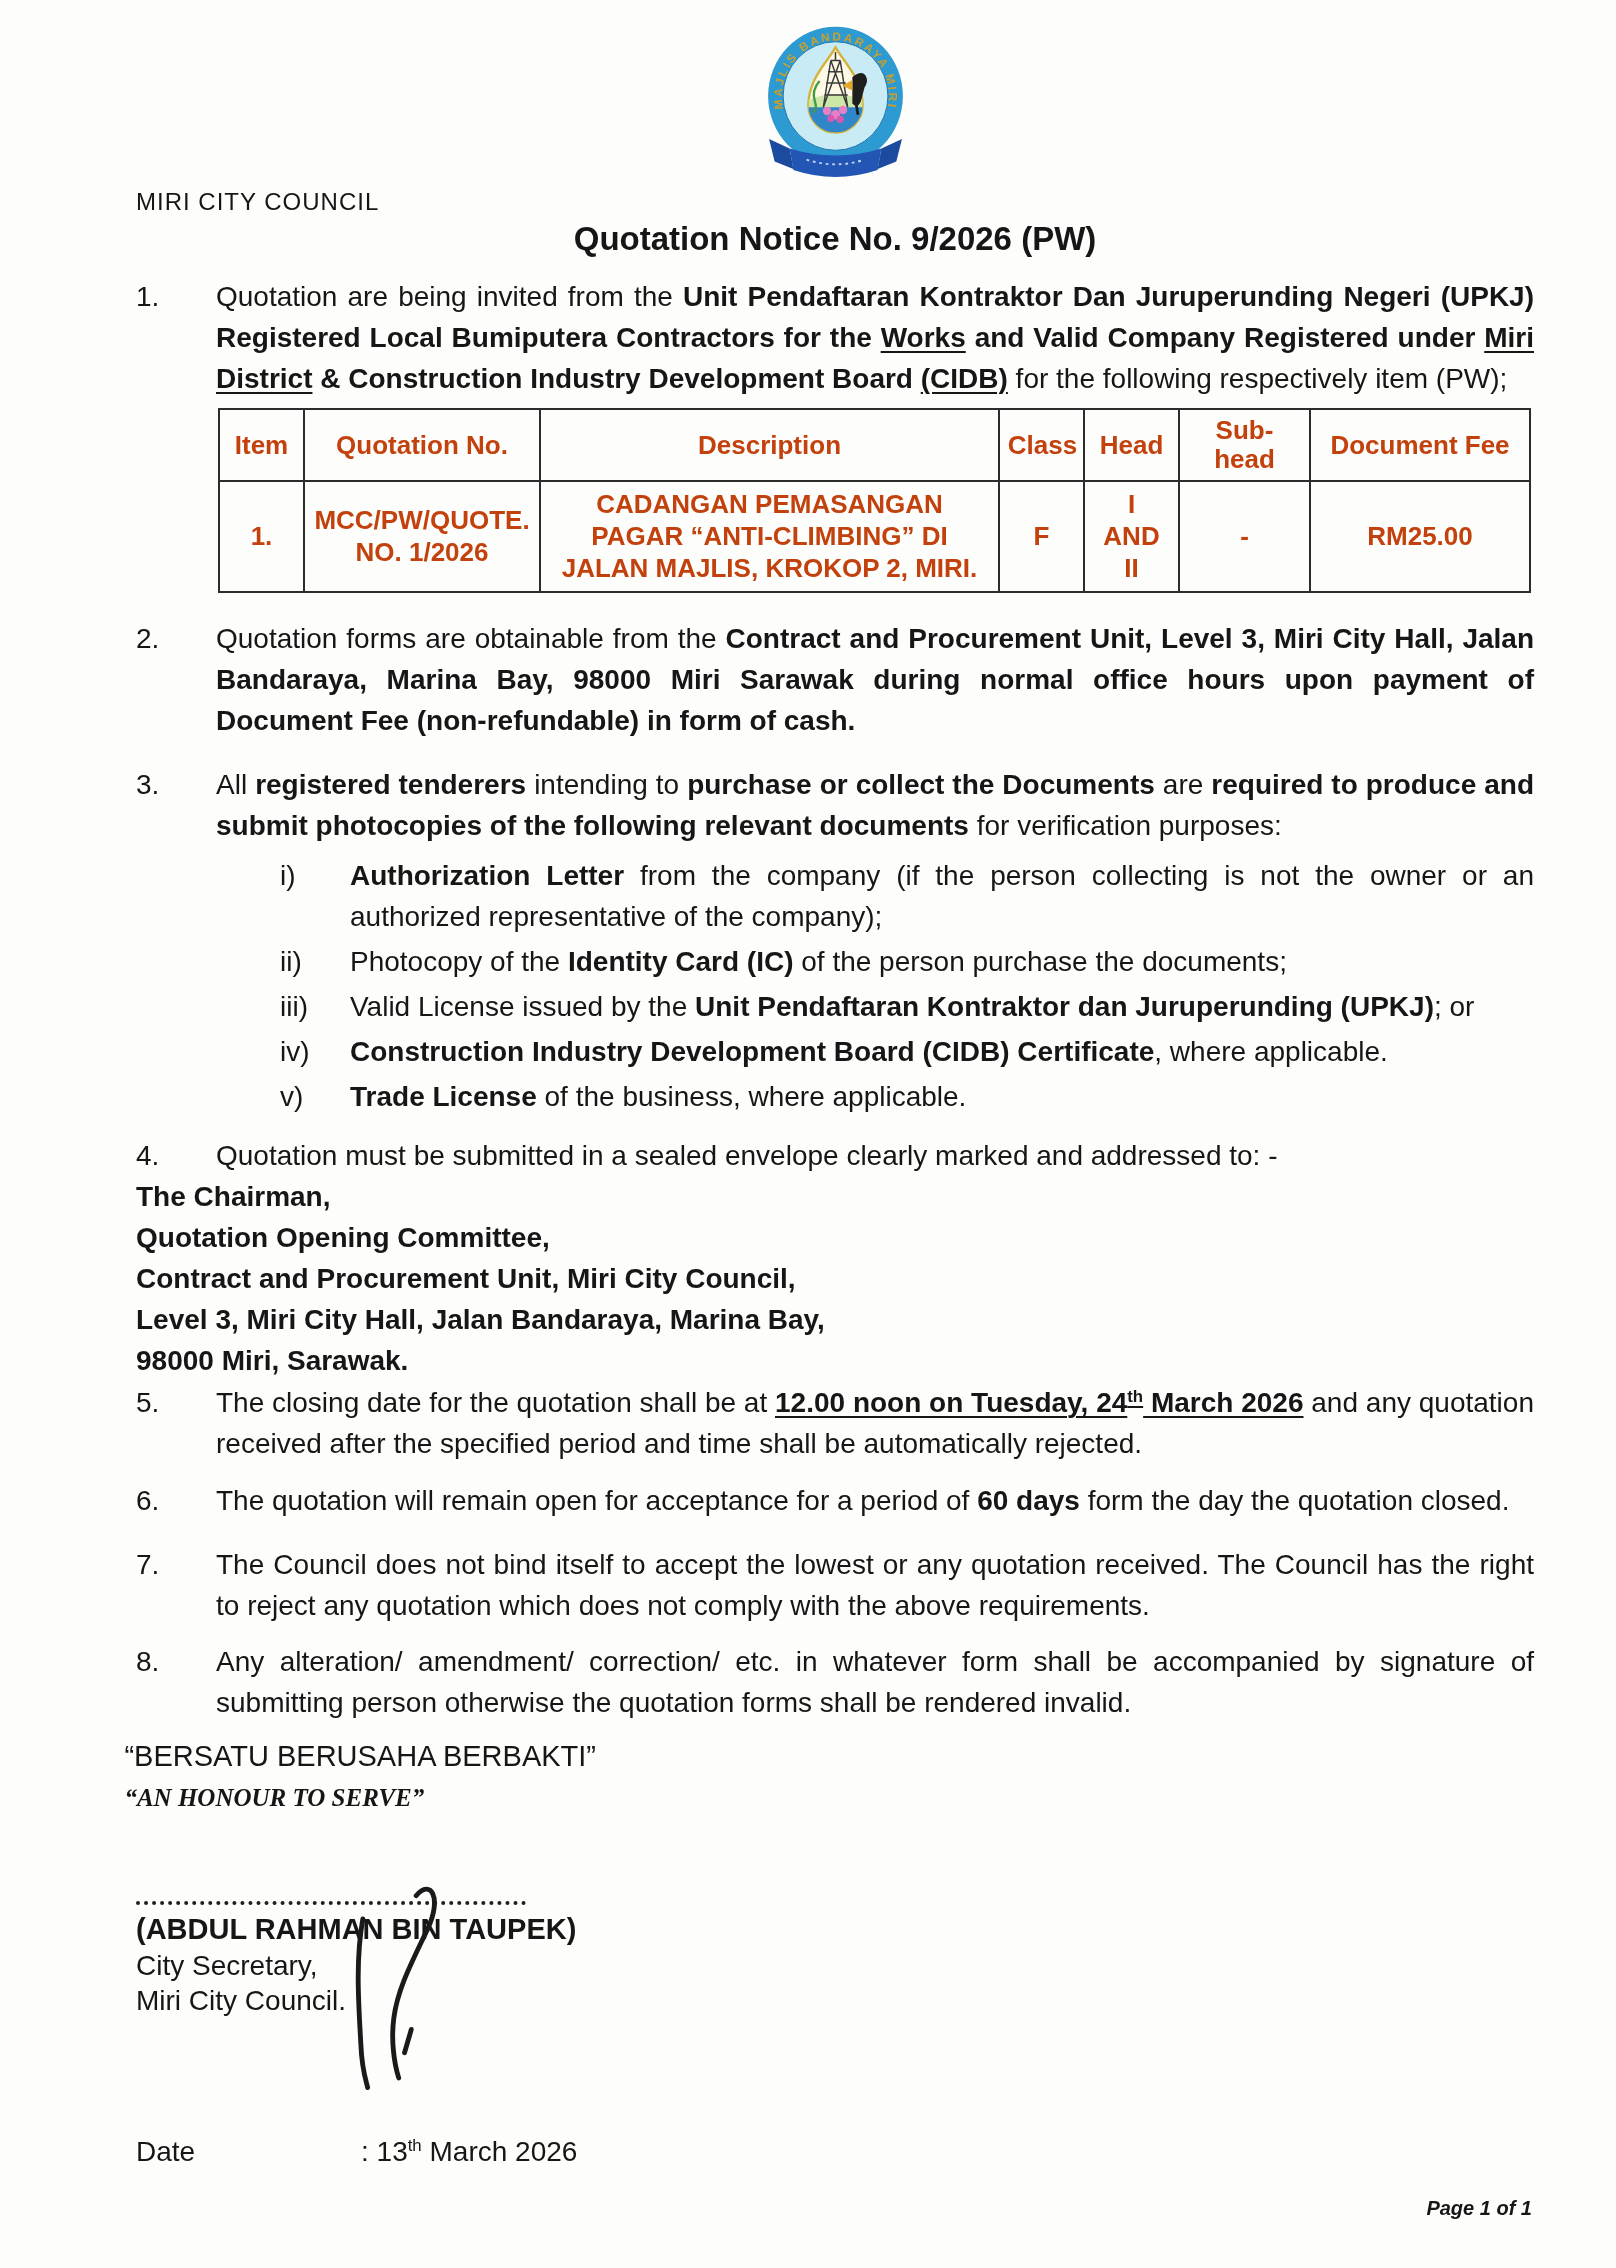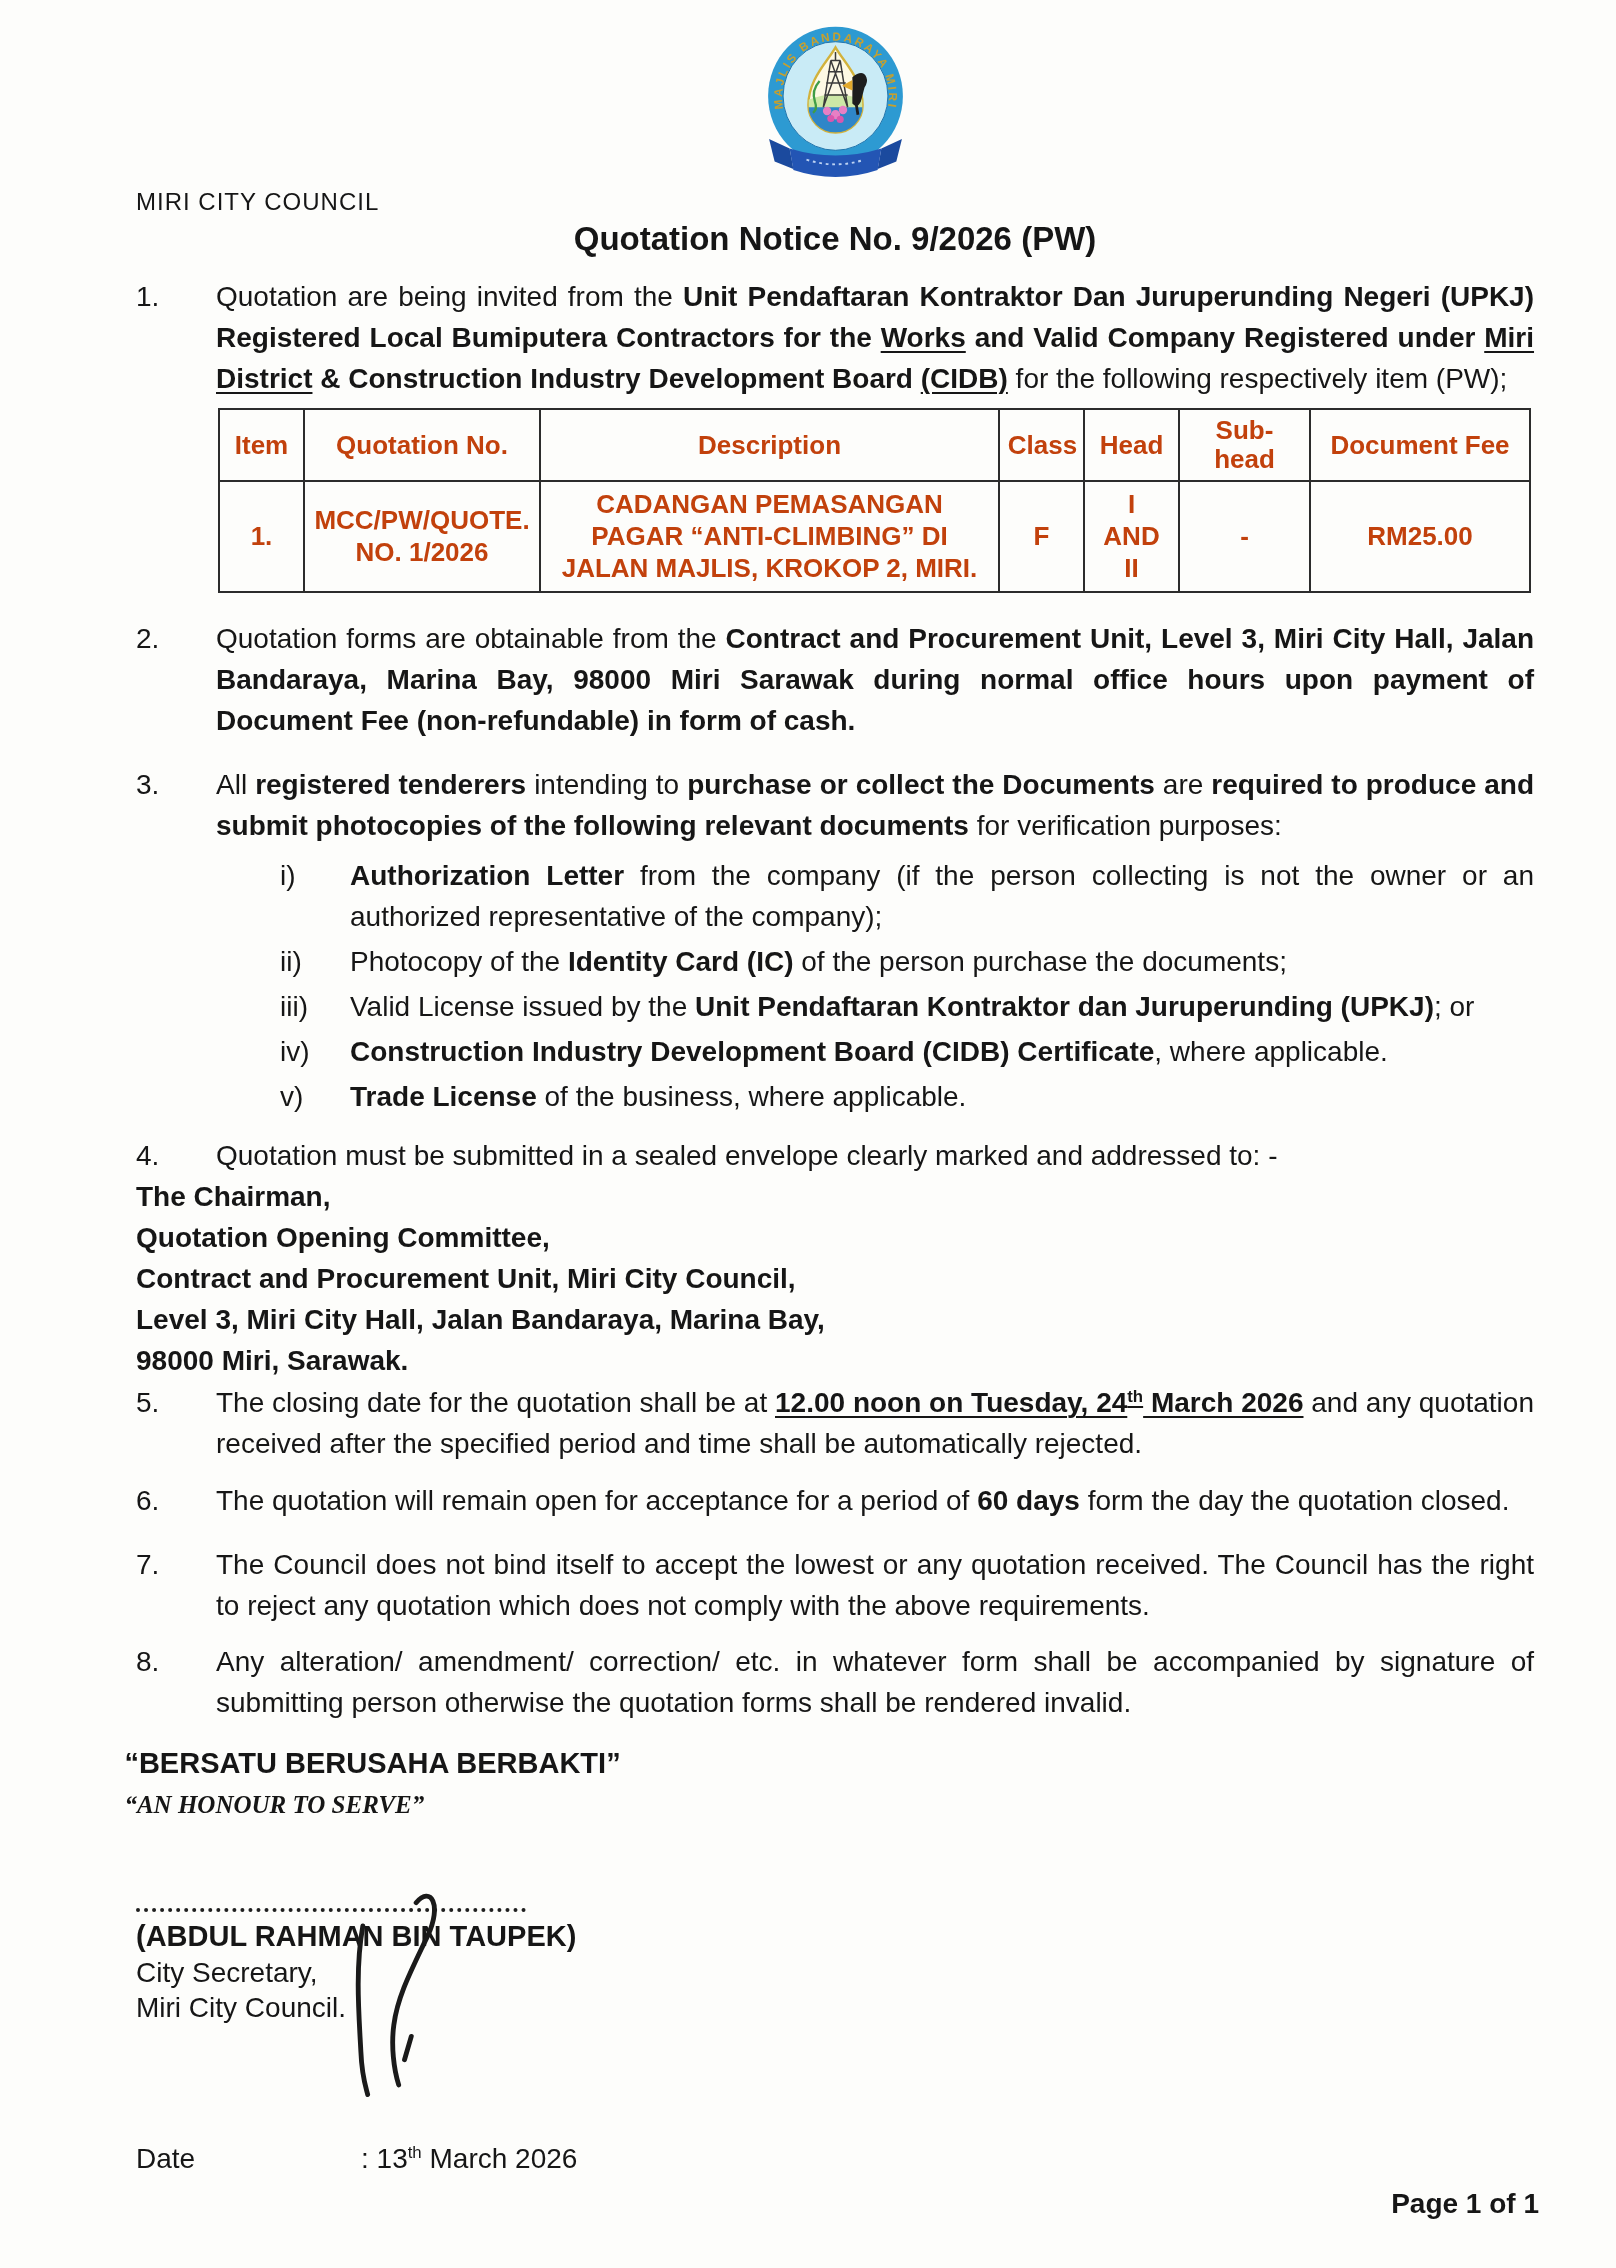--- a/index.html
+++ b/index.html
@@ -45,35 +45,35 @@
   td.c-desc{text-align:justify;padding:5.8px 13.6px;white-space:normal;}
 
   .sublist{margin-top:9.7px;}
   .subitem{display:flex;padding-left:144px;margin-top:3.9px;}
   .sublabel{width:70px;flex:none;font-size:28px;line-height:41px;}
   .subtext{flex:1;font-size:28px;line-height:41px;text-align:justify;}
 
   .address{margin-top:0;text-align:left;font-weight:700;font-size:28px;line-height:41px;}
   .address div{min-height:41px;}
 
-  .slogan1{margin-top:20px;margin-left:-11.6px;font-weight:700;font-size:29px;line-height:41px;}
+  .slogan1{margin-top:13px;margin-left:-11.6px;font-weight:400;font-size:29px;line-height:41px;}
   .slogan2{margin-left:-11.6px;font-weight:700;font-style:italic;font-size:25px;line-height:41px;font-family:Liberation Serif, serif;}
 
   .sig-block{position:relative;height:204px;}
   .dotline{width:390px;height:0;border-bottom:4.4px dotted #1f1f1f;margin-top:83px;}
   .sig-name{font-weight:700;font-size:29px;line-height:37px;margin-top:5.8px;}
   .sig-title,.sig-org{font-size:28px;line-height:35px;}
   .scribble{position:absolute;left:190px;top:-19.4px;pointer-events:none;}
 
   .refs{margin-top:29px;font-size:28px;line-height:35px;}
   .refrow{display:flex;}
   .reflabel{width:225px;flex:none;}
   .footer{
-    position:absolute;right:78px;bottom:49px;
-    font-weight:700;font-size:28px;
+    position:absolute;right:85px;bottom:49px;
+    font-weight:700;font-size:20px;font-style:italic;
   }
 </style>
 </head>
 <body>
 
 <div class="page">
 
   <div class="crest-wrap">
     <svg width="153" height="161" viewBox="0 0 158 172">
       <ellipse cx="79" cy="78" rx="72" ry="74" fill="#2d9ad2"></ellipse>

